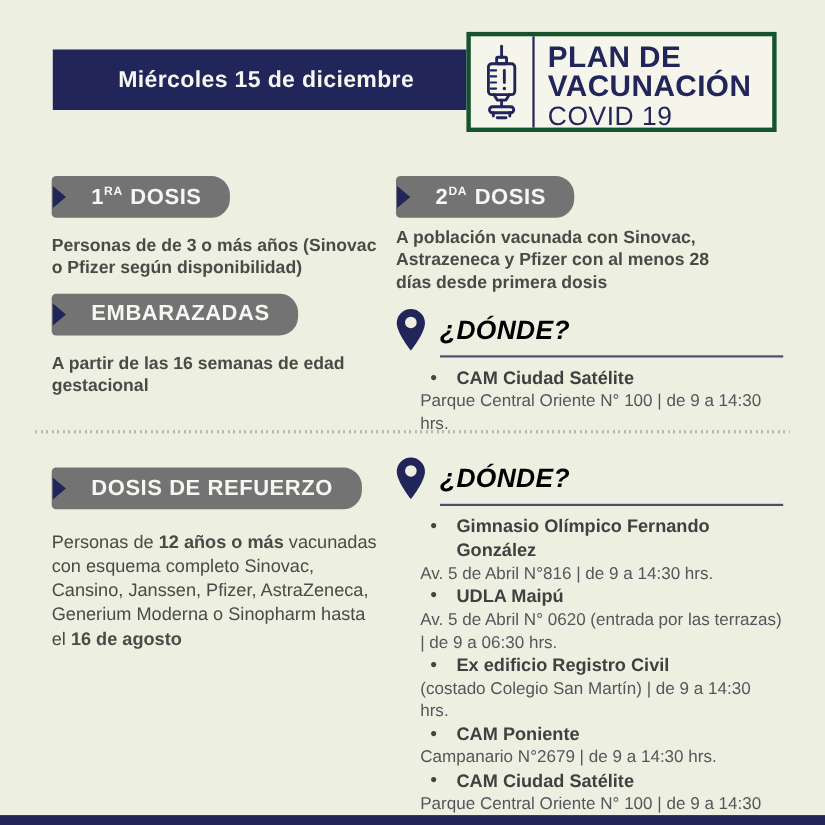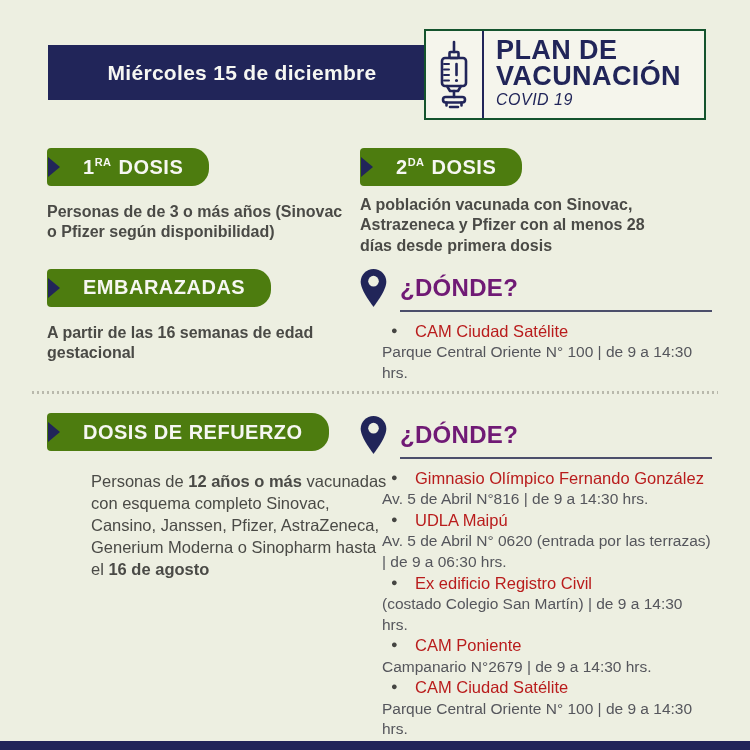--- a/index.html
+++ b/index.html
@@ -11,83 +11,83 @@
 
   
   .date-banner {
     position:absolute; left:48px; top:45px; width:388px; height:55px;
     background:#212559; color:#F6F7F2;
     display:flex; align-items:center; justify-content:center;
     font-size:21px; font-weight:700; letter-spacing:0.3px;
   }
   .logo-box {
     position:absolute; left:424px; top:29px; width:282px; height:91px;
-    background:#F5F5EC; border:2px solid #14532d; display:flex; box-sizing:border-box;
+    background:#F5F5EC; border:4px solid #14532d; display:flex; box-sizing:border-box;
   }
   .logo-syringe {
     width:56px; border-right:2px solid #212559;
     display:flex; align-items:center; justify-content:center;
   }
   .logo-text { padding:7px 0 0 12px; color:#212559; }
   .logo-title { font-size:27px; font-weight:800; line-height:0.95; letter-spacing:0.4px; }
-  .logo-sub { font-size:16px; font-style:italic; font-weight:500; margin-top:2px; letter-spacing:0.5px; }
+  .logo-sub { font-size:24px; font-weight:500; margin-top:2px; letter-spacing:0.5px; }
 
   
   .q { position:absolute; }
   .q-top-left   { left:47px;  top:148px; width:303px; }
   .q-top-right  { left:360px; top:148px; width:352px; }
   .q-bot-left   { left:47px;  top:413px; width:310px; }
   .q-bot-right  { left:360px; top:413px; width:352px; }
 
   
   .ribbon {
     position:relative; display:inline-flex; align-items:center;
-    height:38px; background:#4d7c0f; color:#F6F7F2;
+    height:38px; background:#737373; color:#F6F7F2;
     font-size:20px; font-weight:800; letter-spacing:0.5px;
     padding:0 26px 0 36px; border-radius:4px 17px 17px 4px;
     white-space:nowrap;
+    margin-top:12px;
   }
   .ribbon .arrow {
     position:absolute; left:1px; top:50%; transform:translateY(-50%);
     width:0; height:0;
     border-top:10px solid transparent; border-bottom:10px solid transparent;
     border-left:12px solid #212559;
   }
   .ribbon sup { font-size:0.55em; vertical-align:super; line-height:0; }
   .ribbon .rsp { margin-left:7px; }
 
   
   .para {
     font-size:16px; font-weight:700; color:#4A4A46; line-height:1.27;
     margin-top:10px;
   }
-  .para.gap { margin-top:16px; margin-bottom:26px; }
+  .para.gap { margin-top:16px; }
   .para-mixed {
     font-size:16.5px; font-weight:400; color:#4A4A46; line-height:1.33;
     margin-top:20px;
-    margin-left:44px;
   }
   .para-mixed .bold { font-weight:800; }
 
   
   .where { display:flex; margin-top:2px; }
   .pin { flex:0 0 auto; margin-top:0; }
   .where-line {
     flex:1; margin-left:13px; border-bottom:2px solid #4C4F6B; padding-bottom:9px;
     display:flex; align-items:flex-end;
   }
   .where-title {
-    font-size:24px; font-weight:800; color:#701a75; letter-spacing:0.3px; line-height:1.1;
+    font-size:24px; font-weight:800; color:#000000; letter-spacing:0.3px; line-height:1.1;font-style:italic;
   }
 
   
   .loc-list { margin-top:9px; }
   .loc-name {
     position:relative; padding-left:55px;
-    font-size:16.5px; font-weight:400; color:#b91c1c; line-height:1.3;
+    font-size:16.5px; font-weight:700; color:#404040; line-height:1.3;
   }
   .loc-name::before {
     content:"●"; position:absolute; left:31px; top:2px; font-size:11px; color:#454542;
   }
   .loc-addr {
     padding-left:22px; font-size:15.5px; font-weight:400; color:#55565C; line-height:1.33;
   }
 
   
   .dotted-divider {

